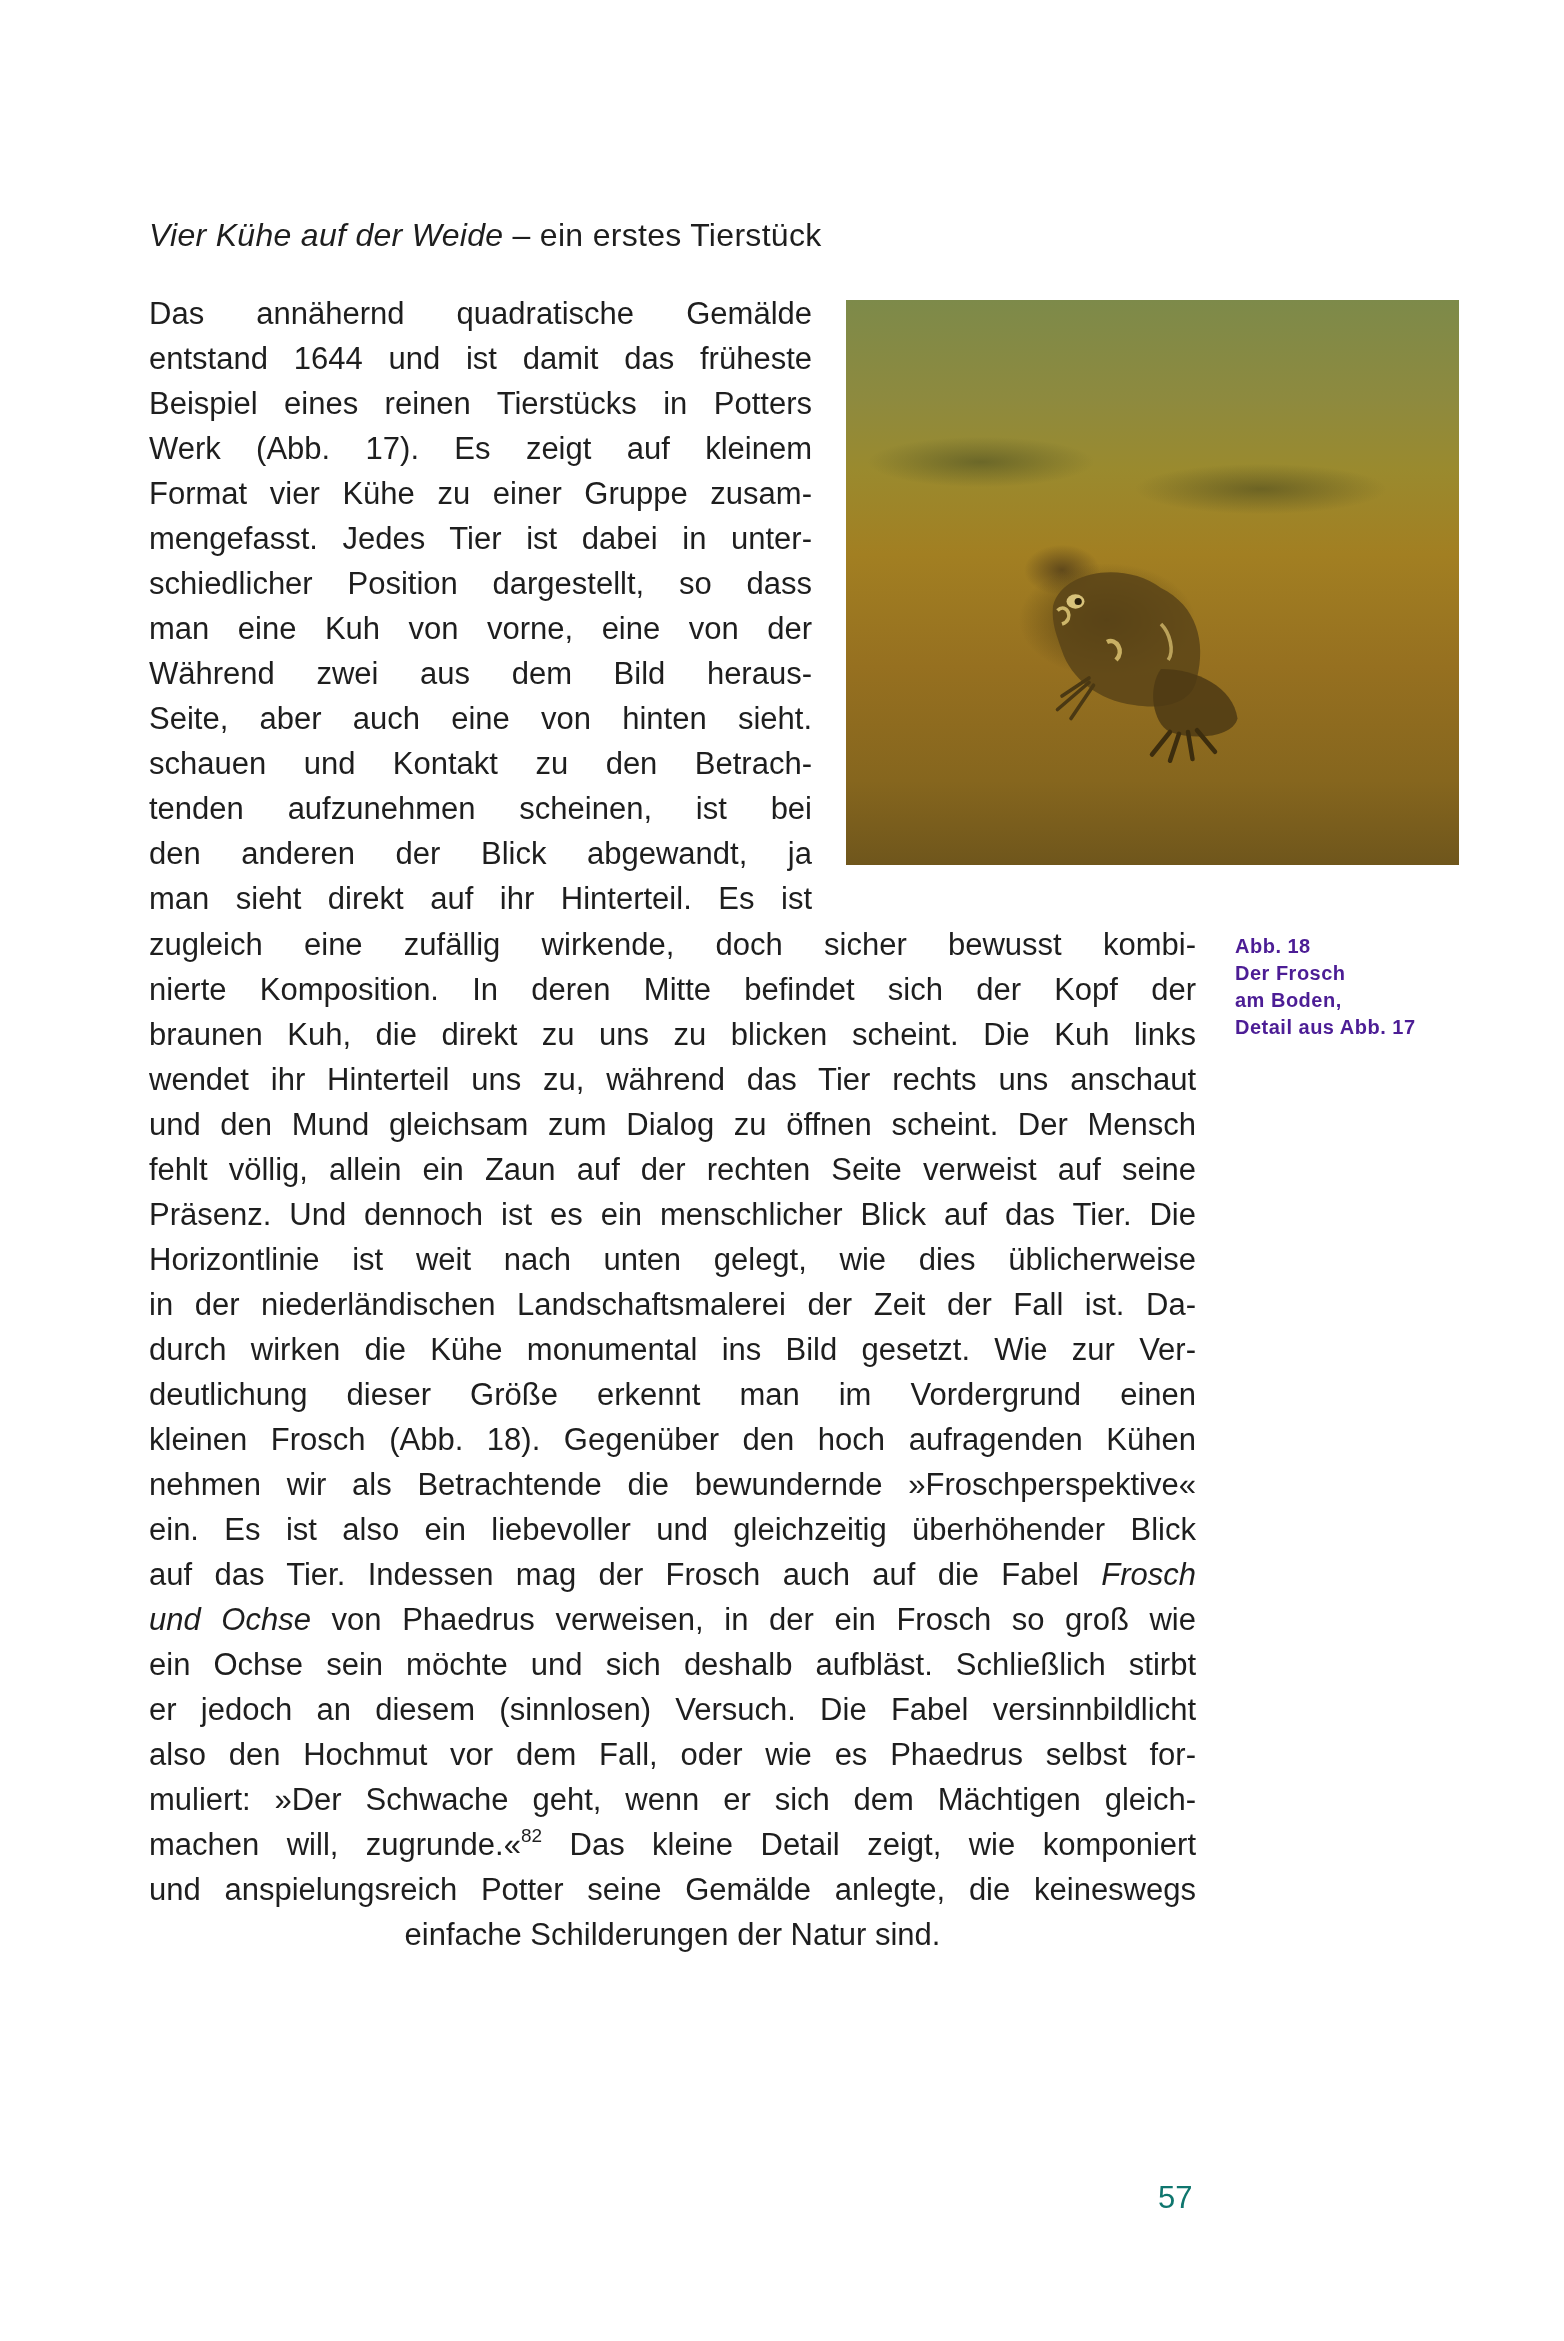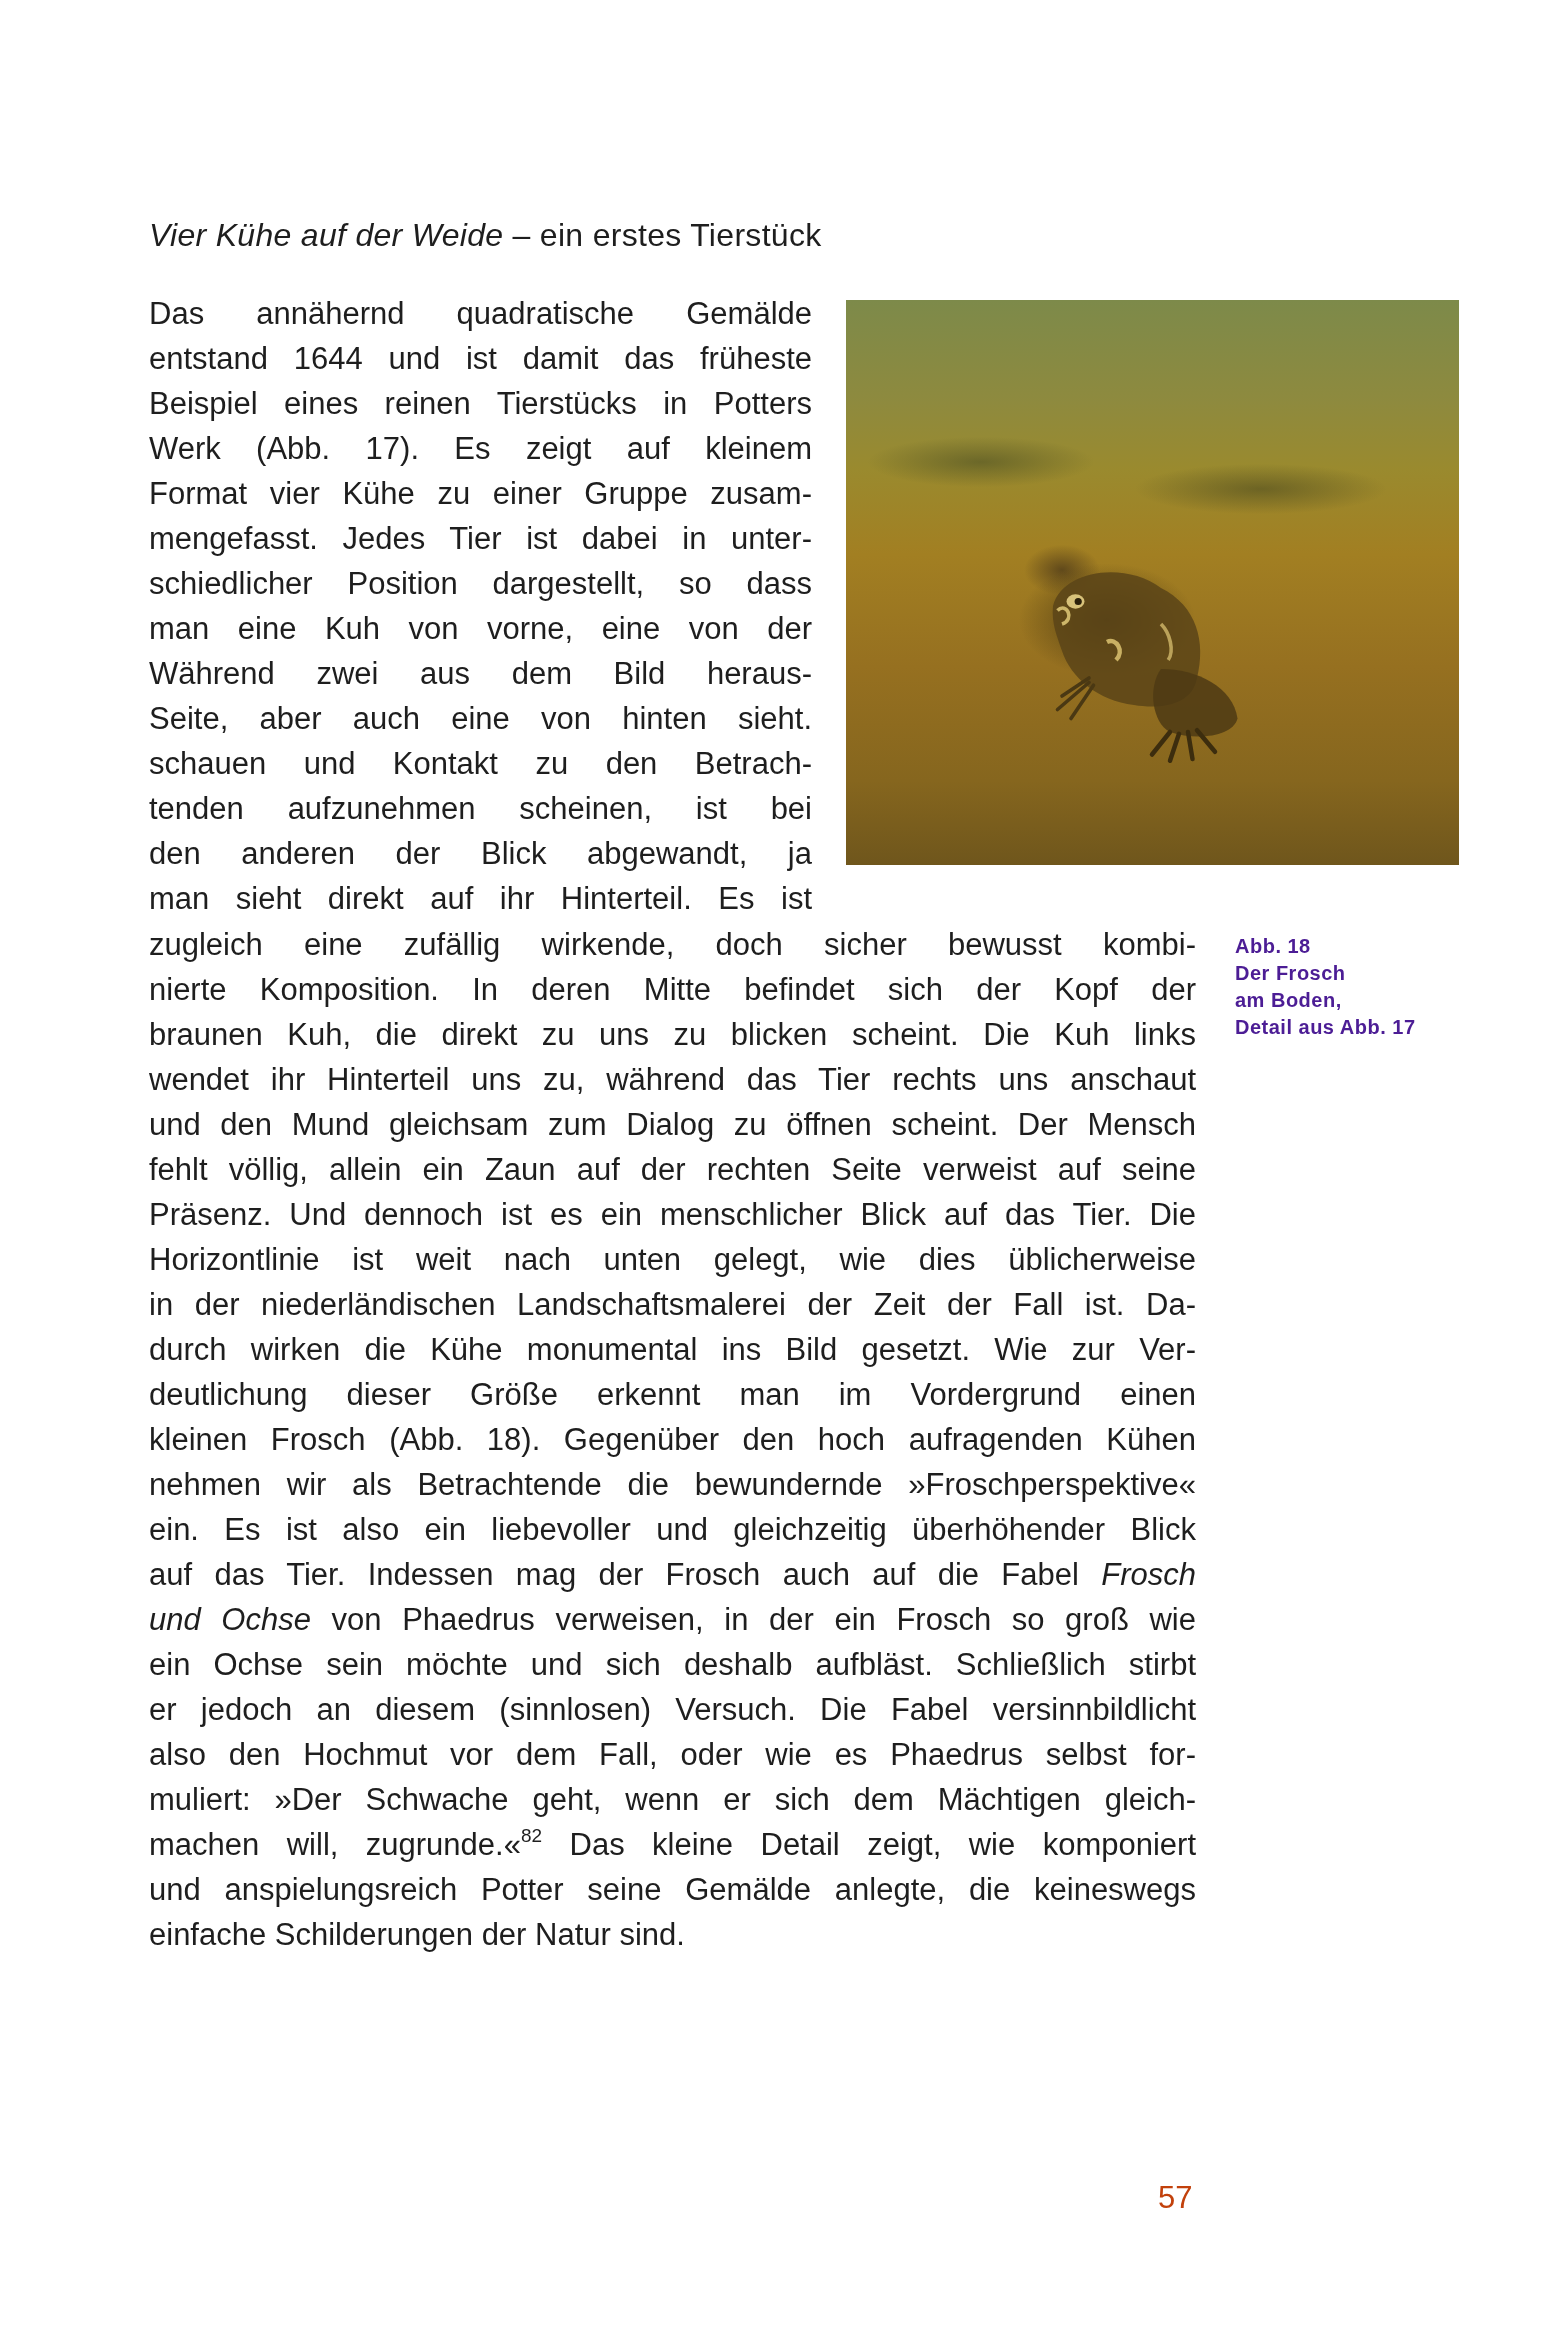--- a/index.html
+++ b/index.html
@@ -11,25 +11,25 @@
         radial-gradient(ellipse 126px 81px at 261px 320px, rgba(60,45,15,0.75), rgba(60,45,15,0) 70%),
         radial-gradient(ellipse 54px 36px at 216px 270px, rgba(80,60,25,0.8), rgba(80,60,25,0) 70%),
         radial-gradient(ellipse 180px 36px at 415px 189px, rgba(70,70,30,0.55), rgba(70,70,30,0) 70%),
         radial-gradient(ellipse 162px 36px at 135px 162px, rgba(70,75,35,0.55), rgba(70,75,35,0) 70%),
         linear-gradient(180deg, #7d8a4a 0%, #8e8a3e 18%, #9a8a2e 30%, #a27f22 45%, #967020 65%, #86661e 85%, #6f561c 100%);
     }
     .frog { position: absolute; left: 180px; top: 252px; width: 234px; height: 216px; }
     .text { position: absolute; left: 149px; font-size: 31px; line-height: 45px; }
     .narrow { top: 291px; width: 663px; }
     .wide { top: 922px; width: 1047px; }
-    .line { display: block; white-space: nowrap; height: 45px; }
+    .line { display: block; white-space: nowrap; height: 45px; text-align: center; }
     .j { text-align: justify; text-align-last: justify; white-space: normal; }
     .caption { position: absolute; left: 1235px; top: 933px; font-size: 20px; line-height: 27px; font-weight: bold; color: #4c1d95; letter-spacing: 0.5px; }
     .caption span { display: block; white-space: nowrap; }
-    .pageno { position: absolute; left: 1158px; top: 2180px; font-size: 31px; color: #c2410c; }
+    .pageno { position: absolute; left: 1158px; top: 2180px; font-size: 31px; color: #0f766e; }
     sup { font-size: 19px; line-height: 0; vertical-align: 12.6px; }
     em { font-style: italic; }
   </style>
 </head>
 <body>
 
 <div class="heading">
   <em>Vier Kühe auf der Weide</em><span> – ein erstes Tierstück</span>
 </div>
 

